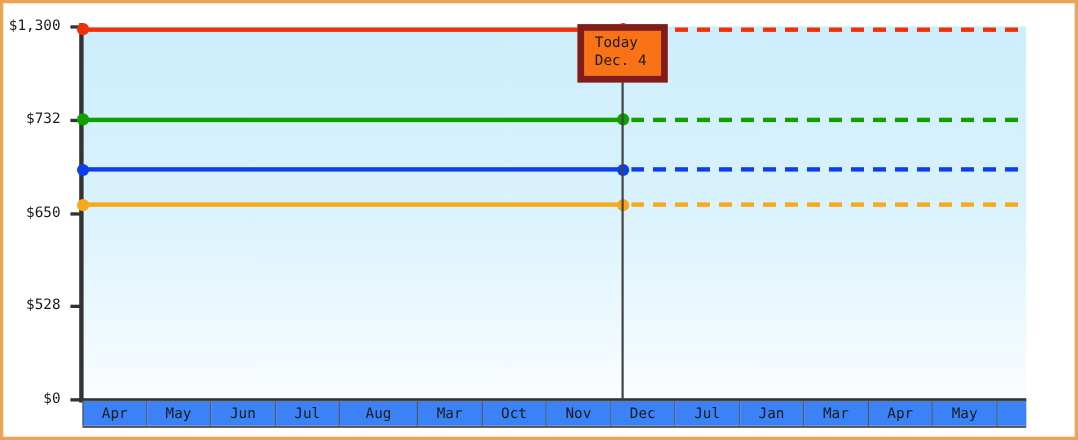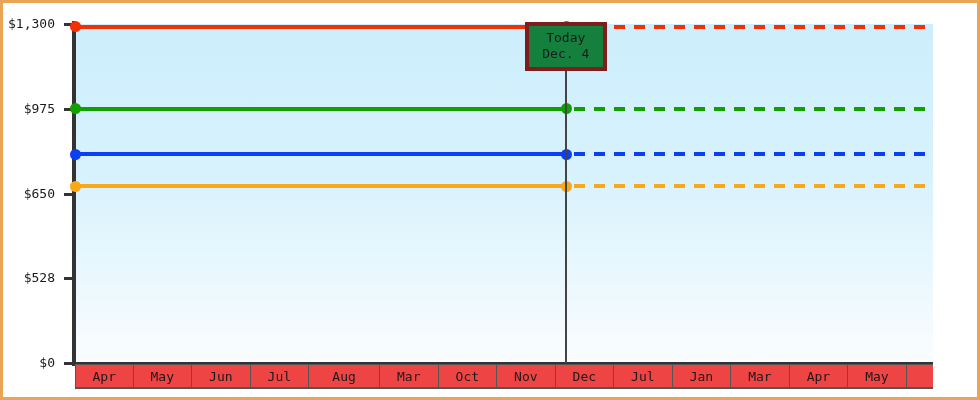--- a/index.html
+++ b/index.html
@@ -94,23 +94,22 @@
   }
   
   #today-line {
     position: absolute;
     width: 2px;
     background: #444444;
   }
   #today-box {
     position: absolute;
     box-sizing: border-box;
-    border: 4px solid #7f1d1d;
-    background: #15803d;
-    text-align: center;
+    border: 6px solid #7f1d1d;
+    background: #f97316;
     padding: 4px 10px 5px 10px;
     line-height: 16px;
     font-size: 13px;
     color: #1a1a1a;
     white-space: nowrap;
   }
   
   #legend {
     position: absolute;
     left: 89px;
@@ -148,21 +147,21 @@
     box-sizing: border-box;
   }
   .month-cell {
     box-sizing: border-box;
     border-right: 1px solid #555555;
     display: flex;
     align-items: center;
     justify-content: center;
     font-size: 13px;
     color: #1a1a1a;
-    background: #ef4444;
+    background: #3b82f6;
     height: 100%;
   }
   .month-cell:first-child {
     border-left: 1px solid #555555;
   }
   .month-cell.spacer {
     border-right: none;
   }
 </style>
 </head>
@@ -173,21 +172,21 @@
 
     <div id="plot-area"></div>
 
     <div id="y-axis-line"></div>
     <div id="x-axis-line"></div>
 
     <div id="y-ticks">
         <div class="y-tick" style="top: 20px;"></div>
         <div class="y-tick-label" style="top: 13px;">$1,300</div>
         <div class="y-tick" style="top: 104.75px;"></div>
-        <div class="y-tick-label" style="top: 97.75px;">$975</div>
+        <div class="y-tick-label" style="top: 97.75px;">$732</div>
         <div class="y-tick" style="top: 189.5px;"></div>
         <div class="y-tick-label" style="top: 182.5px;">$650</div>
         <div class="y-tick" style="top: 274.25px;"></div>
         <div class="y-tick-label" style="top: 267.25px;">$528</div>
         <div class="y-tick" style="top: 359px;"></div>
         <div class="y-tick-label" style="top: 352px;">$0</div>
       </div>
     <div id="series-layer">
         <div class="series-solid" style="left: 72px; top: 21.6077px; width: 490.776px; background: rgb(242, 48, 5);"></div>
         <div class="series-dashed" style="left: 570.776px; top: 21.6077px; width: 359.224px; color: rgb(242, 48, 5);"></div>

